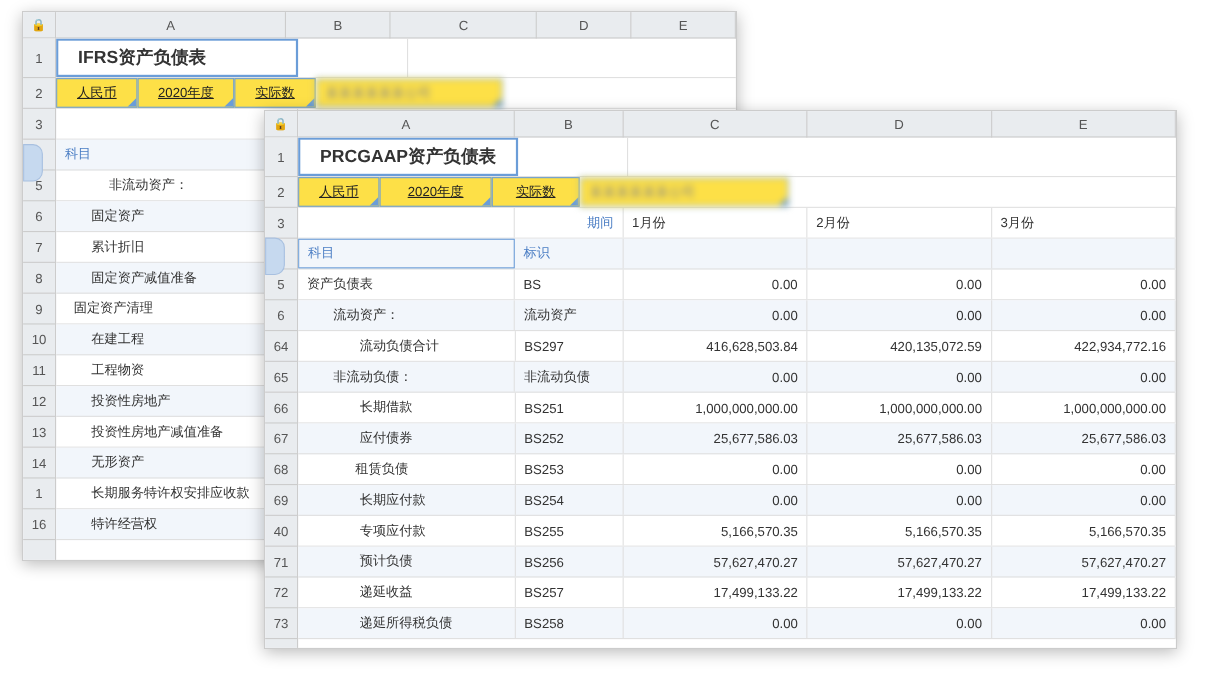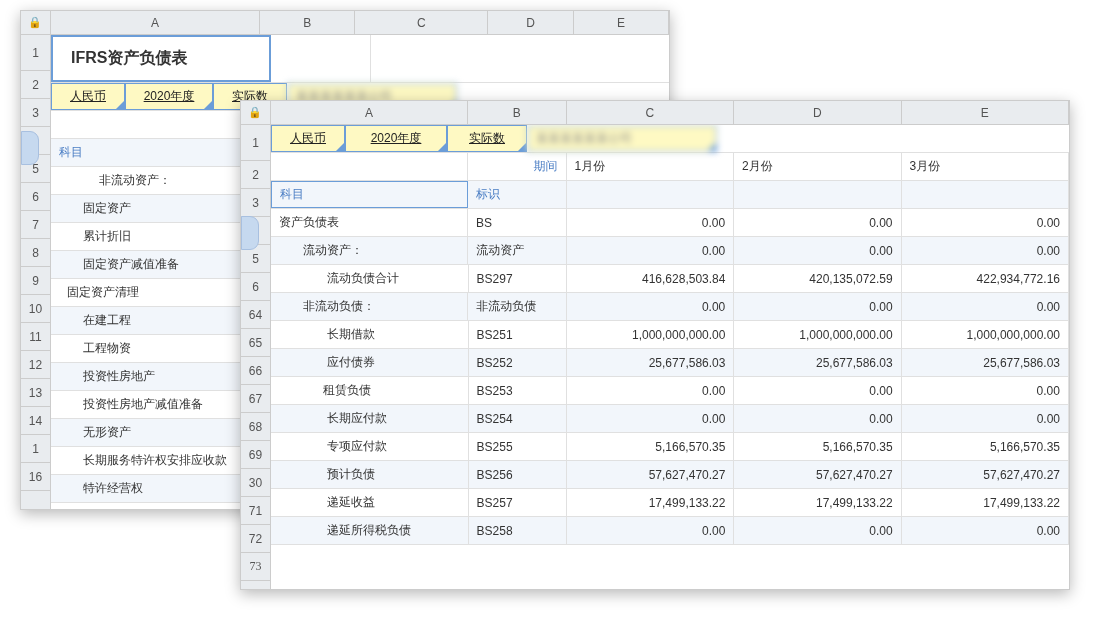--- a/index.html
+++ b/index.html
@@ -60,29 +60,29 @@
   .s1 .cD { width: 90px; }
   .s1 .cE { width: 100px; }
 
   
   .s2 .cA { width: 200px; }
   .s2 .cB { width: 100px; }
   .s2 .cC { width: 170px; }
   .s2 .cD { width: 170px; }
   .s2 .cE { width: 170px; }
 
-  .title-row { height:48px; }
+  .title-row { height:36px; }
   .title-cell {
     font-weight:bold; font-size:16px; padding-left:18px;
     border:2px solid #6b9dd8; background:#fff;
   }
   .param-row { height:28px; }
   .param-cell {
     border:1px solid #6b9dd8; position:relative; justify-content:center;
-    text-decoration:underline; color:#222; background:#fef9c3;
+    text-decoration:underline; color:#222; background:#fde047;
   }
   .param-cell::after {
     content:""; position:absolute; right:0; bottom:0;
     border-right:8px solid #6b9dd8; border-top:8px solid transparent;
   }
   .param-blur { filter: blur(3px); color:#888; font-size:12px; text-decoration:none; }
 
   .h28 { height:28px; }
   .link-cell { color:#4a7dc4; }
   .num { justify-content:flex-end; }
@@ -203,26 +203,30 @@
       <div class="row-header" style="height: 28px;">3</div>
       <div class="row-header" style="height: 28px;">4</div>
       <div class="row-header" style="height: 28px;">5</div>
       <div class="row-header" style="height: 28px;">6</div>
       <div class="row-header" style="height: 28px;">64</div>
       <div class="row-header" style="height: 28px;">65</div>
       <div class="row-header" style="height: 28px;">66</div>
       <div class="row-header" style="height: 28px;">67</div>
       <div class="row-header" style="height: 28px;">68</div>
       <div class="row-header" style="height: 28px;">69</div>
-      <div class="row-header" style="height: 28px;">30</div>
+      <div class="row-header" style="height: 28px;">40</div>
       <div class="row-header" style="height: 28px;">71</div>
       <div class="row-header" style="height: 28px;">72</div>
-      <div class="row-header" style="height: 28px; font-family: Liberation Serif, serif;">73</div>
+      <div class="row-header" style="height: 28px;">73</div>
     </div>
   <div class="body">
+    <div class="row title-row">
+      <div class="cell cA title-cell">PRCGAAP资产负债表</div>
+      <div class="cell cB"></div>
+    </div>
     <div class="row param-row">
       <div class="cell param-cell" style="width:74px">人民币</div>
       <div class="cell param-cell" style="width:102px">2020年度</div>
       <div class="cell param-cell" style="width:80px">实际数</div>
       <div class="cell param-cell param-blur" style="width:190px;justify-content:flex-start">某某某某某某公司</div>
     </div>
     <div class="row h28">
       <div class="cell cA"></div>
       <div class="cell cB link-cell num" style="justify-content:flex-end">期间</div>
       <div class="cell cC">1月份</div>

